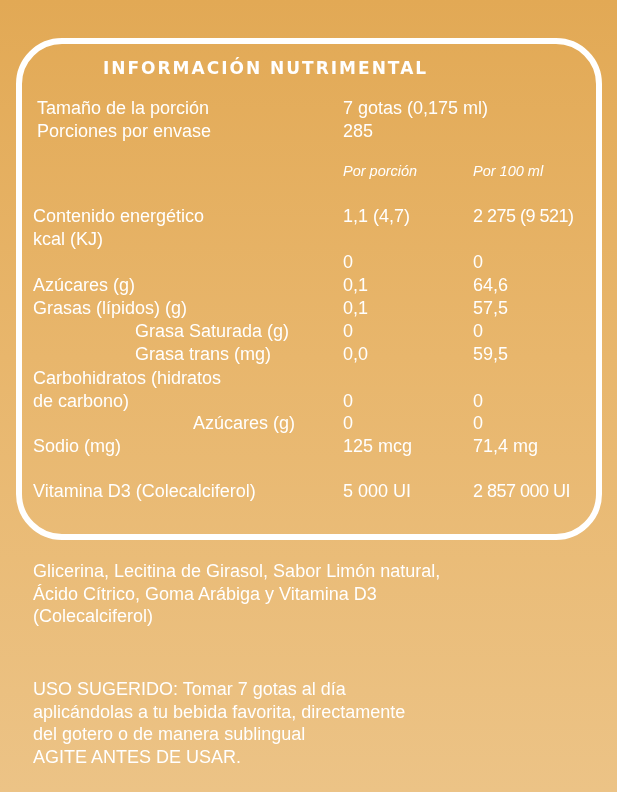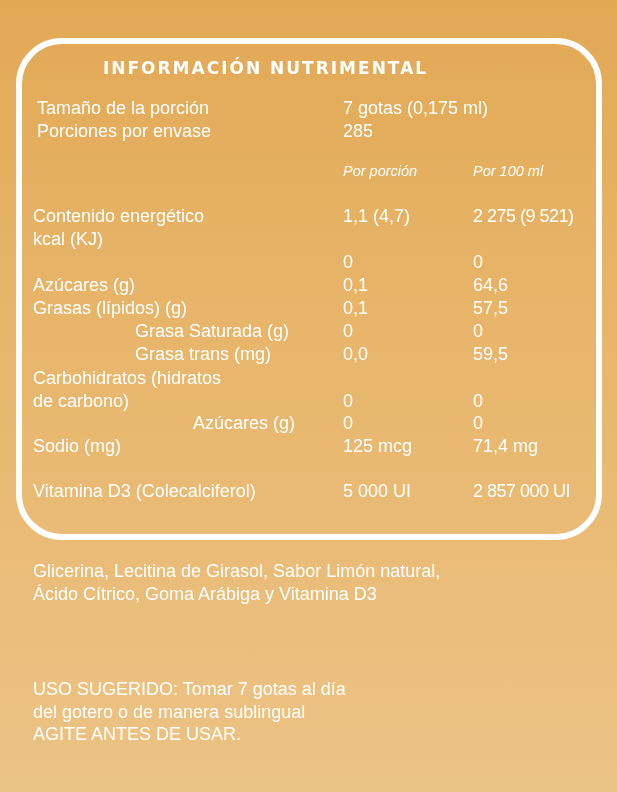--- a/index.html
+++ b/index.html
@@ -76,19 +76,21 @@
 <div class="abs" style="left:343px; top:435px;">125 mcg</div>
 <div class="abs" style="left:473px; top:435px;">71,4 mg</div>
 
 <div class="abs" style="left:33px; top:480px;">Vitamina D3 (Colecalciferol)</div>
 <div class="abs" style="left:343px; top:480px;">5 000 UI</div>
 <div class="abs" style="left:473px; top:480px; letter-spacing:-0.5px;">2 857 000 UI</div>
 
 <div class="para" style="top:560px;">
   <div>Glicerina, Lecitina de Girasol, Sabor Limón natural,</div>
   <div>Ácido Cítrico, Goma Arábiga y Vitamina D3</div>
+  <div>(Colecalciferol)</div>
 </div>
 
 <div class="para" style="top:678px;">
   <div>USO SUGERIDO: Tomar 7 gotas al día</div>
+  <div>aplicándolas a tu bebida favorita, directamente</div>
   <div>del gotero o de manera sublingual</div>
   <div>AGITE ANTES DE USAR.</div>
 </div>
 
 </body></html>

